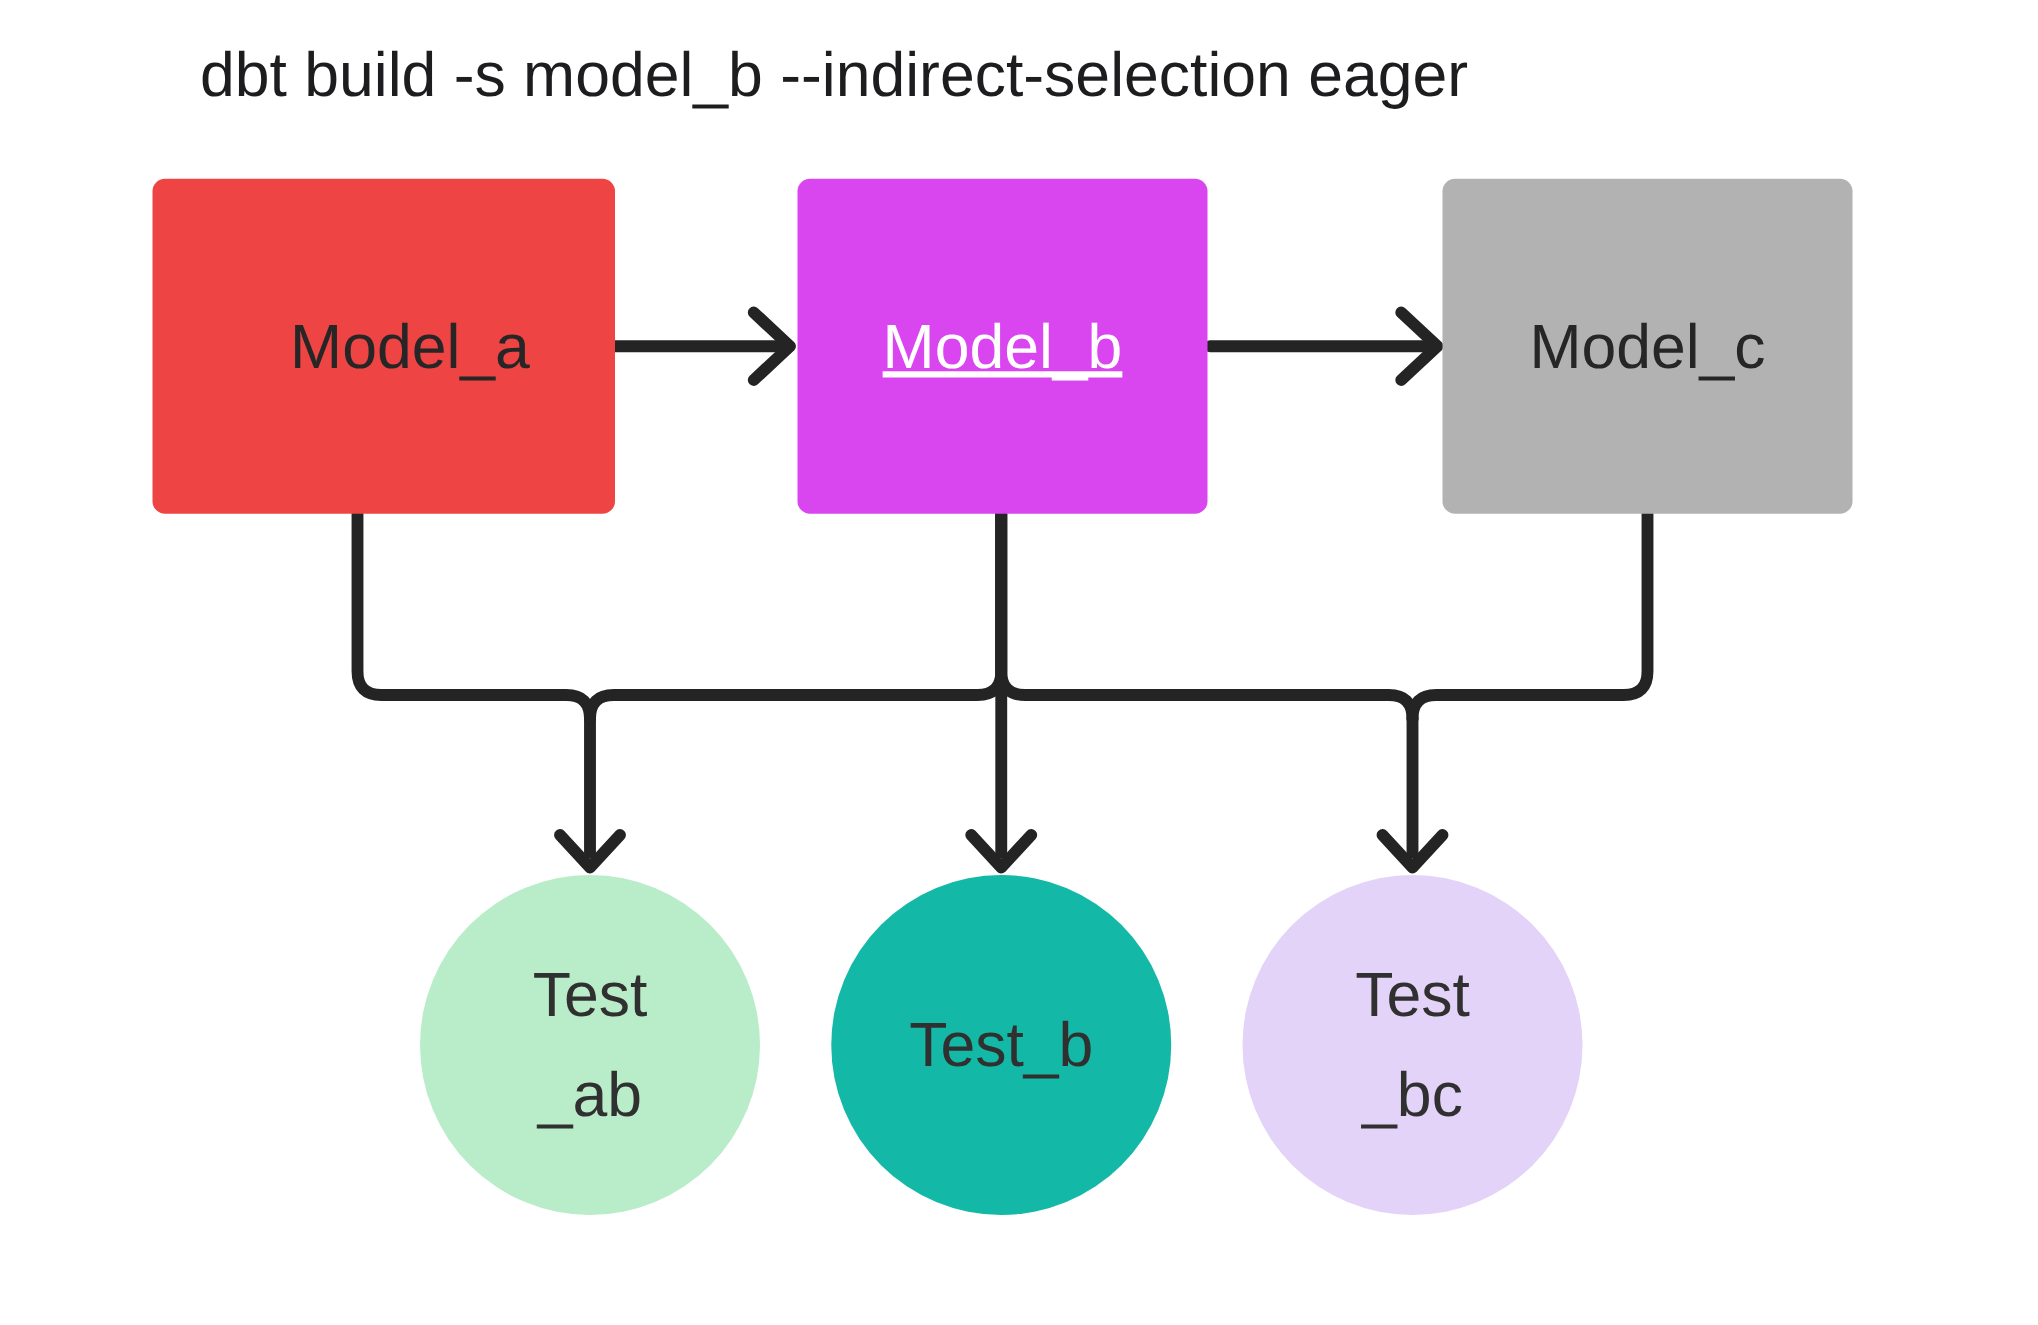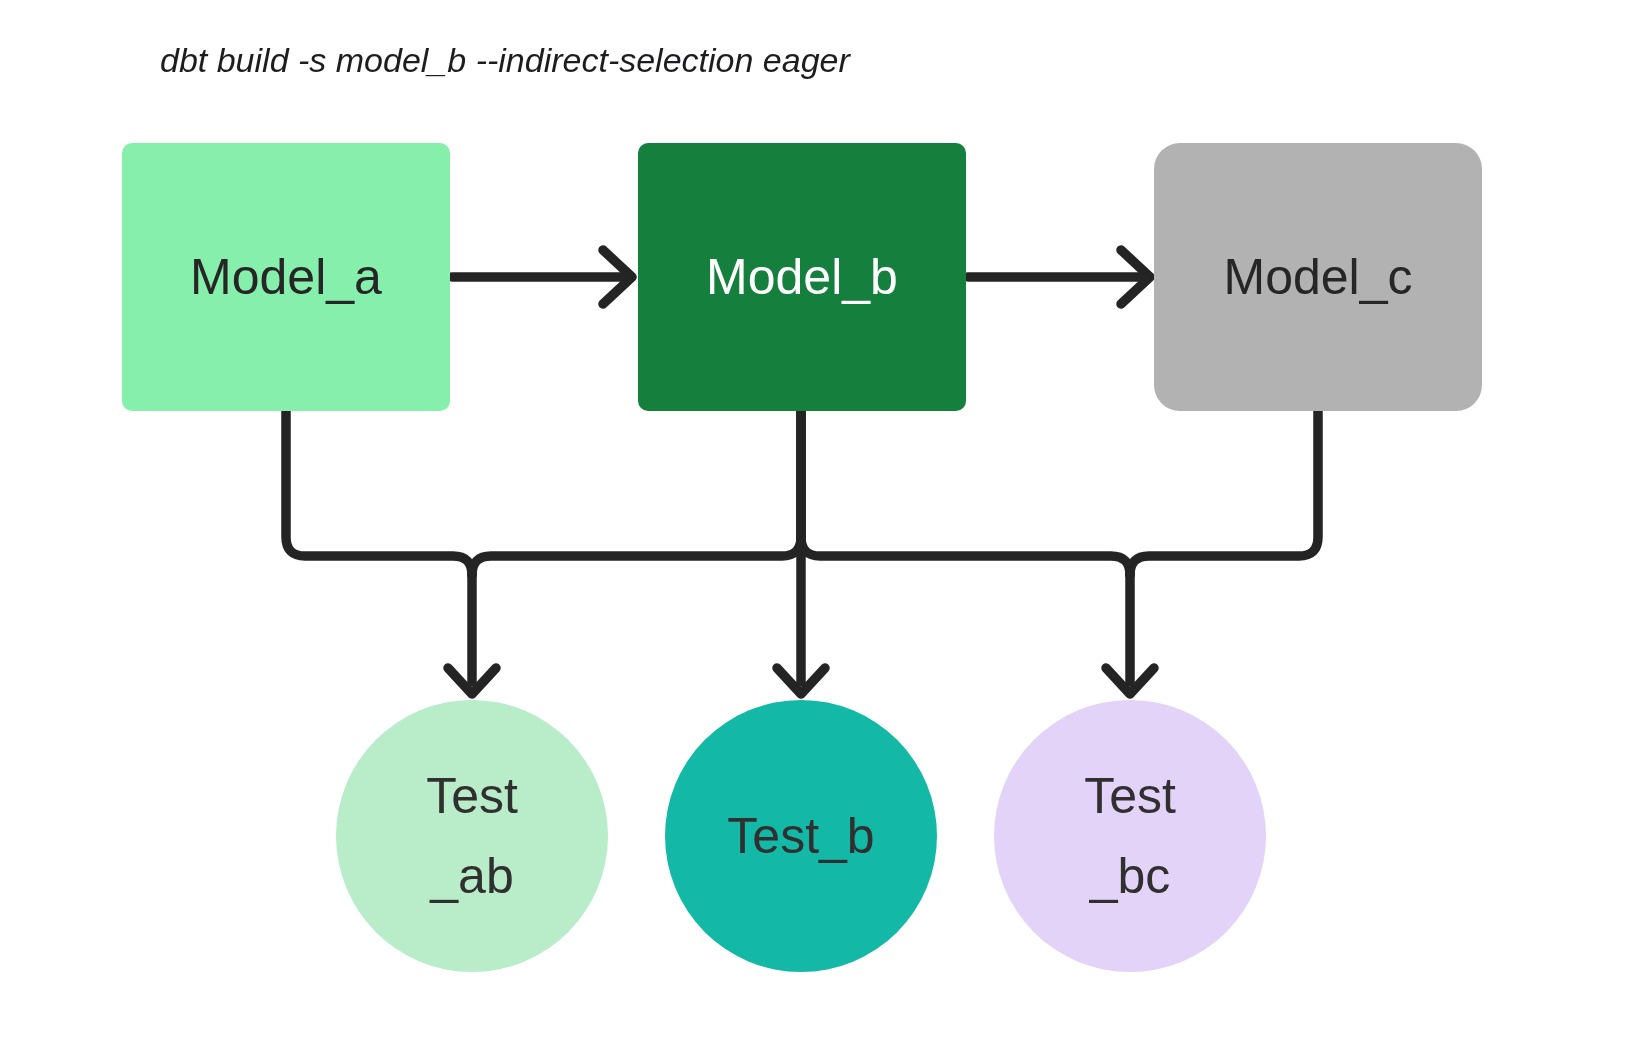--- a/index.html
+++ b/index.html
@@ -12,26 +12,25 @@
     position: relative;
     width: 1630px;
     height: 1060px;
     background: #ffffff;
     overflow: hidden;
   }
   .title {
     position: absolute;
     left: 160px;
     top: 30px;
-    font-size: 34px;
+    font-size: 50px;
     line-height: 60px;
     font-weight: 500;
     color: #1d1d1f;
     white-space: nowrap;
-    font-style: italic;
   }
   .edges {
     position: absolute;
     left: 0;
     top: 0;
   }
   .edges path {
     fill: none;
     stroke: #242424;
     stroke-width: 9.5;
@@ -100,29 +99,29 @@
     <path d="M801 411 V682"></path>
 
     <path d="M472 575 V682"></path>
     <path d="M1130 575 V682"></path>
 
     <path d="M448 668 L472 694 L496 668"></path>
     <path d="M777 668 L801 694 L825 668"></path>
     <path d="M1106 668 L1130 694 L1154 668"></path>
   </svg>
 
-  <div class="model model-a" style="background-color: #86efac; color: rgb(38, 38, 38);">
+  <div class="model model-a" style="background-color: #ef4444; color: rgb(38, 38, 38); padding-left: 42px;">
     <span>Model_a</span>
   </div>
 
-  <div class="model model-b" style="background-color: #15803d; color: rgb(255, 255, 255);">
+  <div class="model model-b" style="background-color: #d946ef; color: rgb(255, 255, 255); text-decoration: underline;">
     <span>Model_b</span>
   </div>
 
-  <div class="model model-c" style="background-color: rgb(178, 178, 178); color: rgb(38, 38, 38); border-radius: 26px;">
+  <div class="model model-c" style="background-color: rgb(178, 178, 178); color: rgb(38, 38, 38);">
     <span>Model_c</span>
   </div>
 
   <div class="test test-ab" style="background-color: rgb(185, 236, 200);">
     <span>Test</span>
     <span>_ab</span>
   </div>
 
   <div class="test test-b" style="background-color: #14b8a6;">
     <span>Test_b</span>

